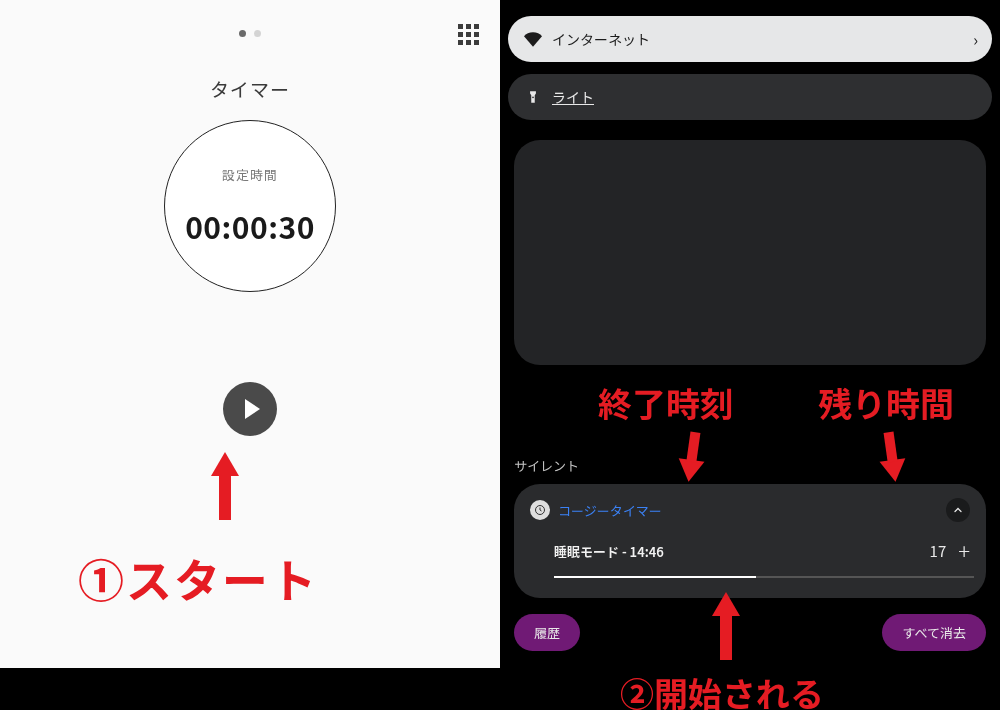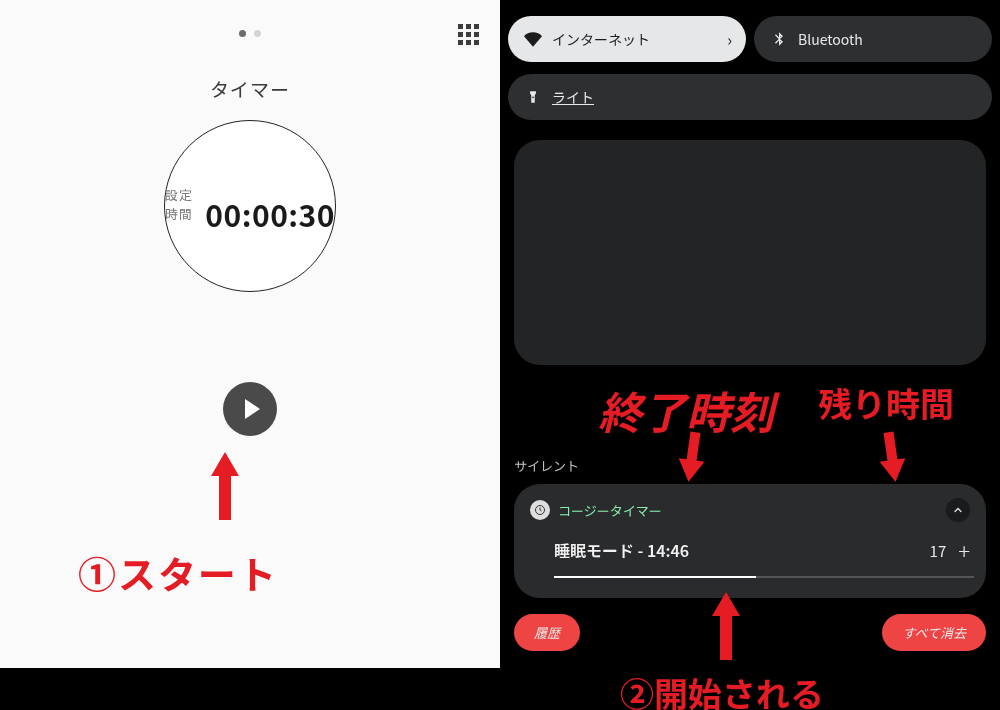--- a/index.html
+++ b/index.html
@@ -62,20 +62,21 @@
 
   .timer-circle {
     position: absolute;
     top: 120px;
     left: 50%;
     transform: translateX(-50%);
     width: 172px; height: 172px;
     border: 1.5px solid #222;
     border-radius: 50%;
     display: flex;
+    flex-direction: column;
     align-items: center;
     justify-content: center;
     background: #fff;
   }
   .timer-label {
     font-size: 13px;
     color: #7a7a7a;
     margin-bottom: 4px;
     letter-spacing: 1px;
   }
@@ -110,21 +111,21 @@
   
   .anno {
     position: absolute;
     color: #e51c23;
     font-weight: 700;
     pointer-events: none;
   }
   .anno-start-text {
     top: 545px;
     left: 78px;
-    font-size: 38px;
+    font-size: 46px;
     letter-spacing: 2px;
   }
   .arrow-up {
     position: absolute;
     width: 24px; height: 68px;
     pointer-events: none;
   }
   .arrow-up::before {
     content: "";
     position: absolute;
@@ -216,22 +217,21 @@
     left: 14px;
     width: 472px;
     height: 225px;
     border-radius: 26px;
     background: #232426;
   }
 
   .anno-end {
     top: 378px;
     left: 598px;
-    font-size: 44px;
-    font-style: italic;
+    font-size: 34px;
   }
   .anno-remain {
     top: 378px;
     left: 818px;
     font-size: 34px;
   }
 
   .silent-label {
     position: absolute;
     top: 456px;
@@ -247,21 +247,21 @@
     width: 472px;
     background: #2a2b2d;
     border-radius: 26px;
     padding: 14px 16px 20px 16px;
   }
   .notif-head {
     display: flex;
     align-items: center;
     gap: 8px;
     font-size: 13px;
-    color: #86efac;
+    color: #3b82f6;
   }
   .n-icon {
     width: 20px; height: 20px;
     border-radius: 50%;
     background: #dedede;
     display:flex; align-items:center; justify-content:center;
     color:#333; font-size:12px;
   }
   .n-collapse {
     margin-left: auto;
@@ -272,21 +272,21 @@
   }
   .n-collapse svg { width:12px; height:12px; }
 
   .notif-body {
     display: flex;
     align-items: baseline;
     margin-top: 12px;
     padding-left: 24px;
   }
   .notif-title {
-    font-size: 16px;
+    font-size: 13px;
     font-weight: 600;
     color: #f2f2f2;
   }
   .notif-right {
     margin-left: auto;
     display: flex;
     align-items: center;
     gap: 12px;
     font-size: 15px;
     color: #e9e9e9;
@@ -310,26 +310,25 @@
 
   .bottom-row {
     position: absolute;
     top: 614px;
     left: 14px;
     width: 472px;
     display: flex;
     justify-content: space-between;
   }
   .pill-btn {
-    background: #ef4444;
+    background: #701a75;
     color: #e8e8e8;
     font-size: 13px;
     padding: 9px 20px;
     border-radius: 20px;
-    font-style: italic;
   }
 
   .anno-begin {
     top: 668px;
     left: 620px;
     font-size: 34px;
   }
 
   
   .arrow-end { top: 432px; left: 180px; }
@@ -378,28 +377,20 @@
 
   <div class="qs-row">
     <div class="qs-tile light">
       <span class="icon">
         <svg viewBox="0 0 24 24" width="18" height="18" fill="#1c1c1c">
             <path d="M12 3C7 3 2.7 5 0 8.2l12 14 12-14C21.3 5 17 3 12 3z"></path>
           </svg>
       </span>
       <span>インターネット</span>
       <span class="chev">›</span>
-    </div>
-    <div class="qs-tile">
-      <span class="icon">
-        <svg viewBox="0 0 24 24" width="16" height="16" fill="#e8e8e8">
-            <path d="M12 2v7.6L7.4 5 6 6.4 11.6 12 6 17.6 7.4 19 12 14.4V22l6-6-4.6-4L18 8l-6-6zm2 5.2L15.2 8 14 9.2V7.2zm0 9.6v-2l1.2 1.2L14 16.8z"></path>
-          </svg>
-      </span>
-      <span>Bluetooth</span>
     </div>
   </div>
 
   <div class="qs-row row2">
     <div class="qs-tile">
       <span class="icon">
         <svg viewBox="0 0 24 24" width="14" height="14" fill="#e8e8e8">
             <path d="M7 2v4l2 3v13h6V9l2-3V2H7zm5 12a1.5 1.5 0 110-3 1.5 1.5 0 010 3z"></path>
           </svg>
       </span>

